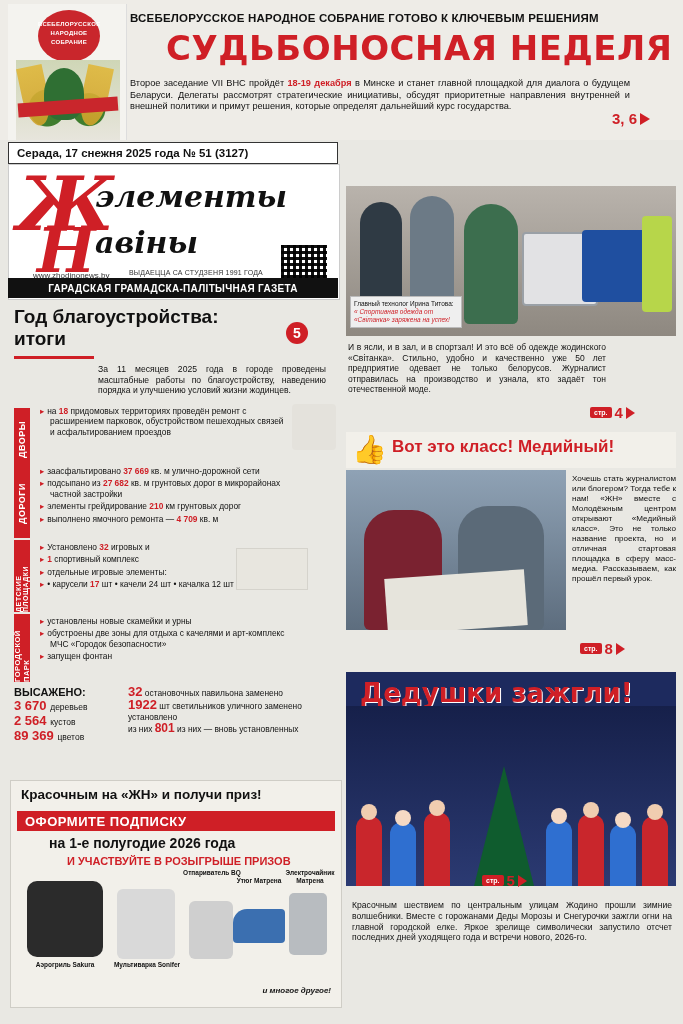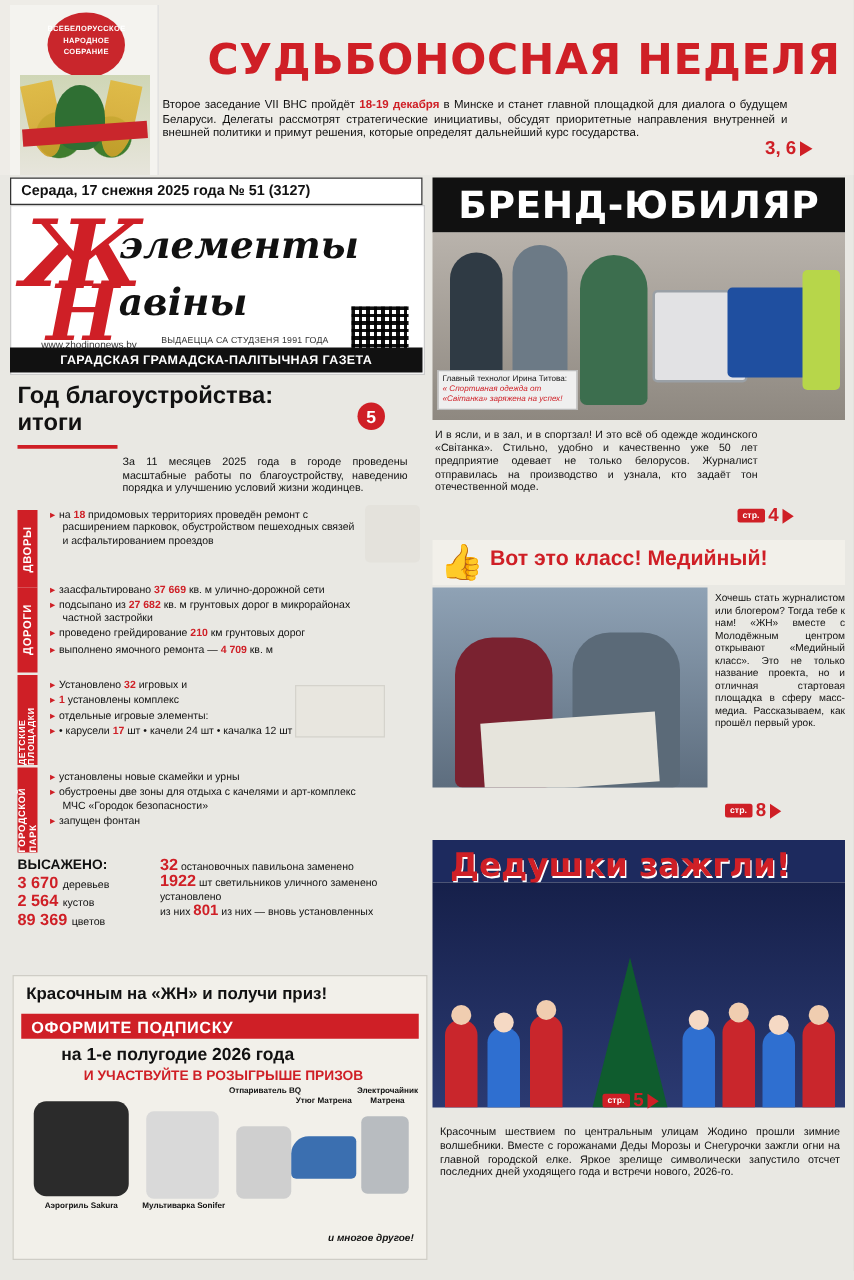--- a/index.html
+++ b/index.html
@@ -135,20 +135,21 @@
 
   <div class="top-banner">
     <div class="crest">
       <div class="crest-badge">ВСЕБЕЛОРУССКОЕ НАРОДНОЕ СОБРАНИЕ</div>
       <div class="crest-art"></div>
       <div class="crest-wheat"></div>
       <div class="crest-wheat r"></div>
       <div class="crest-green"></div>
       <div class="crest-ribbon"></div>
     </div>
+    <div class="kicker">ВСЕБЕЛОРУССКОЕ НАРОДНОЕ СОБРАНИЕ ГОТОВО К КЛЮЧЕВЫМ РЕШЕНИЯМ</div>
     <div class="mast-red">СУДЬБОНОСНАЯ НЕДЕЛЯ</div>
     <div class="lead">
       <span>Второе заседание VII ВНС пройдёт </span><b>18-19 декабря</b><span> в Минске и станет главной площадкой для диалога о будущем Беларуси. Делегаты рассмотрят стратегические инициативы, обсудят приоритетные направления внутренней и внешней политики и примут решения, которые определят дальнейший курс государства.</span>
     </div>
     <div class="pageref" id="ref36">
       <span class="num">3, 6</span>
       <span class="arrow"></span>
     </div>
   </div>
 
@@ -176,30 +177,30 @@
       <li><span>на </span><span class="rednum">18</span><span> придомовых территориях проведён ремонт с расширением парковок, обустройством пешеходных связей и асфальтированием проездов</span></li>
     </ul>
   </div>
   <div class="sketch" style="left:292px;top:404px;width:44px;height:46px;background:#e3e1da;border-radius:4px;"></div>
 
   <div class="vtab" style="left:14px;top:470px;width:16px;height:68px;">ДОРОГИ</div>
   <div class="bullets" style="left:38px;top:466px;width:272px;">
     <ul>
       <li><span>заасфальтировано </span><span class="rednum">37 669</span><span> кв. м улично-дорожной сети</span></li>
       <li><span>подсыпано из </span><span class="rednum">27 682</span><span> кв. м грунтовых дорог в микрорайонах частной застройки</span></li>
-      <li><span>проведено грейдирование </span><span class="rednum">210</span><span> км грунтовых дорог</span></li>
+      <li><span>элементы грейдирование </span><span class="rednum">210</span><span> км грунтовых дорог</span></li>
       <li><span>выполнено ямочного ремонта — </span><span class="rednum">4 709</span><span> кв. м</span></li>
     </ul>
   </div>
 
   <div class="vtab" style="left:14px;top:540px;width:16px;height:72px;font-size:7px;">ДЕТСКИЕ ПЛОЩАДКИ</div>
   <div class="bullets" style="left:38px;top:542px;width:250px;">
     <ul>
       <li><span>Установлено </span><span class="rednum">32</span><span> игровых и</span></li>
-      <li style="list-style:none"><span class="rednum">1</span><span> установлены комплекс</span></li>
+      <li style="list-style:none"><span class="rednum">1</span><span> спортивный комплекс</span></li>
       <li><span>отдельные игровые элементы:</span></li>
       <li style="list-style:none"><span>• карусели </span><span class="rednum">17</span><span> шт • качели 24 шт • качалка 12 шт</span></li>
     </ul>
   </div>
   <div class="sketch" style="left:236px;top:548px;width:70px;height:40px;background:#e8e6df;border:1px solid #d2d0c8;"></div>
 
   <div class="vtab" style="left:14px;top:614px;width:16px;height:68px;font-size:7.5px;">ГОРОДСКОЙ ПАРК</div>
   <div class="bullets" style="left:38px;top:616px;width:250px;">
     <ul>
       <li><span>установлены новые скамейки и урны</span></li>
@@ -238,21 +239,20 @@
 
     <div class="prize" style="left:222px;top:128px;width:52px;height:34px;background:#3b6fb0;border-radius:14px 4px 4px 4px;"></div>
     <div class="prize-lbl" style="left:220px;top:96px;width:56px;">Утюг Матрена</div>
 
     <div class="prize" style="left:278px;top:112px;width:38px;height:62px;background:#b8bcc0;border-radius:5px;"></div>
     <div class="prize-lbl" style="left:268px;top:88px;width:62px;">Электрочайник Матрена</div>
 
     <div class="promo-more">и многое другое!</div>
   </div>
 
-  <div class="hdr-brand">БРЕНД-ЮБИЛЯР</div>
   <div class="photo1">
     <div class="person" style="left:14px;top:16px;width:42px;height:118px;background:#2f3a44;"></div>
     <div class="person" style="left:64px;top:10px;width:44px;height:126px;background:#6c7a86;"></div>
     <div class="person" style="left:118px;top:18px;width:54px;height:120px;background:#3c6e4e;"></div>
     <div class="shirt" style="left:176px;top:46px;width:72px;height:70px;background:#e2e2e4;border:2px solid #9aa0a6;"></div>
     <div class="shirt" style="left:236px;top:44px;width:72px;height:72px;background:#1f4fa0;"></div>
     <div class="shirt" style="left:296px;top:30px;width:30px;height:96px;background:#b7d64a;"></div>
   </div>
   <div class="cap-box">
     <span>Главный технолог Ирина Титова:</span>

